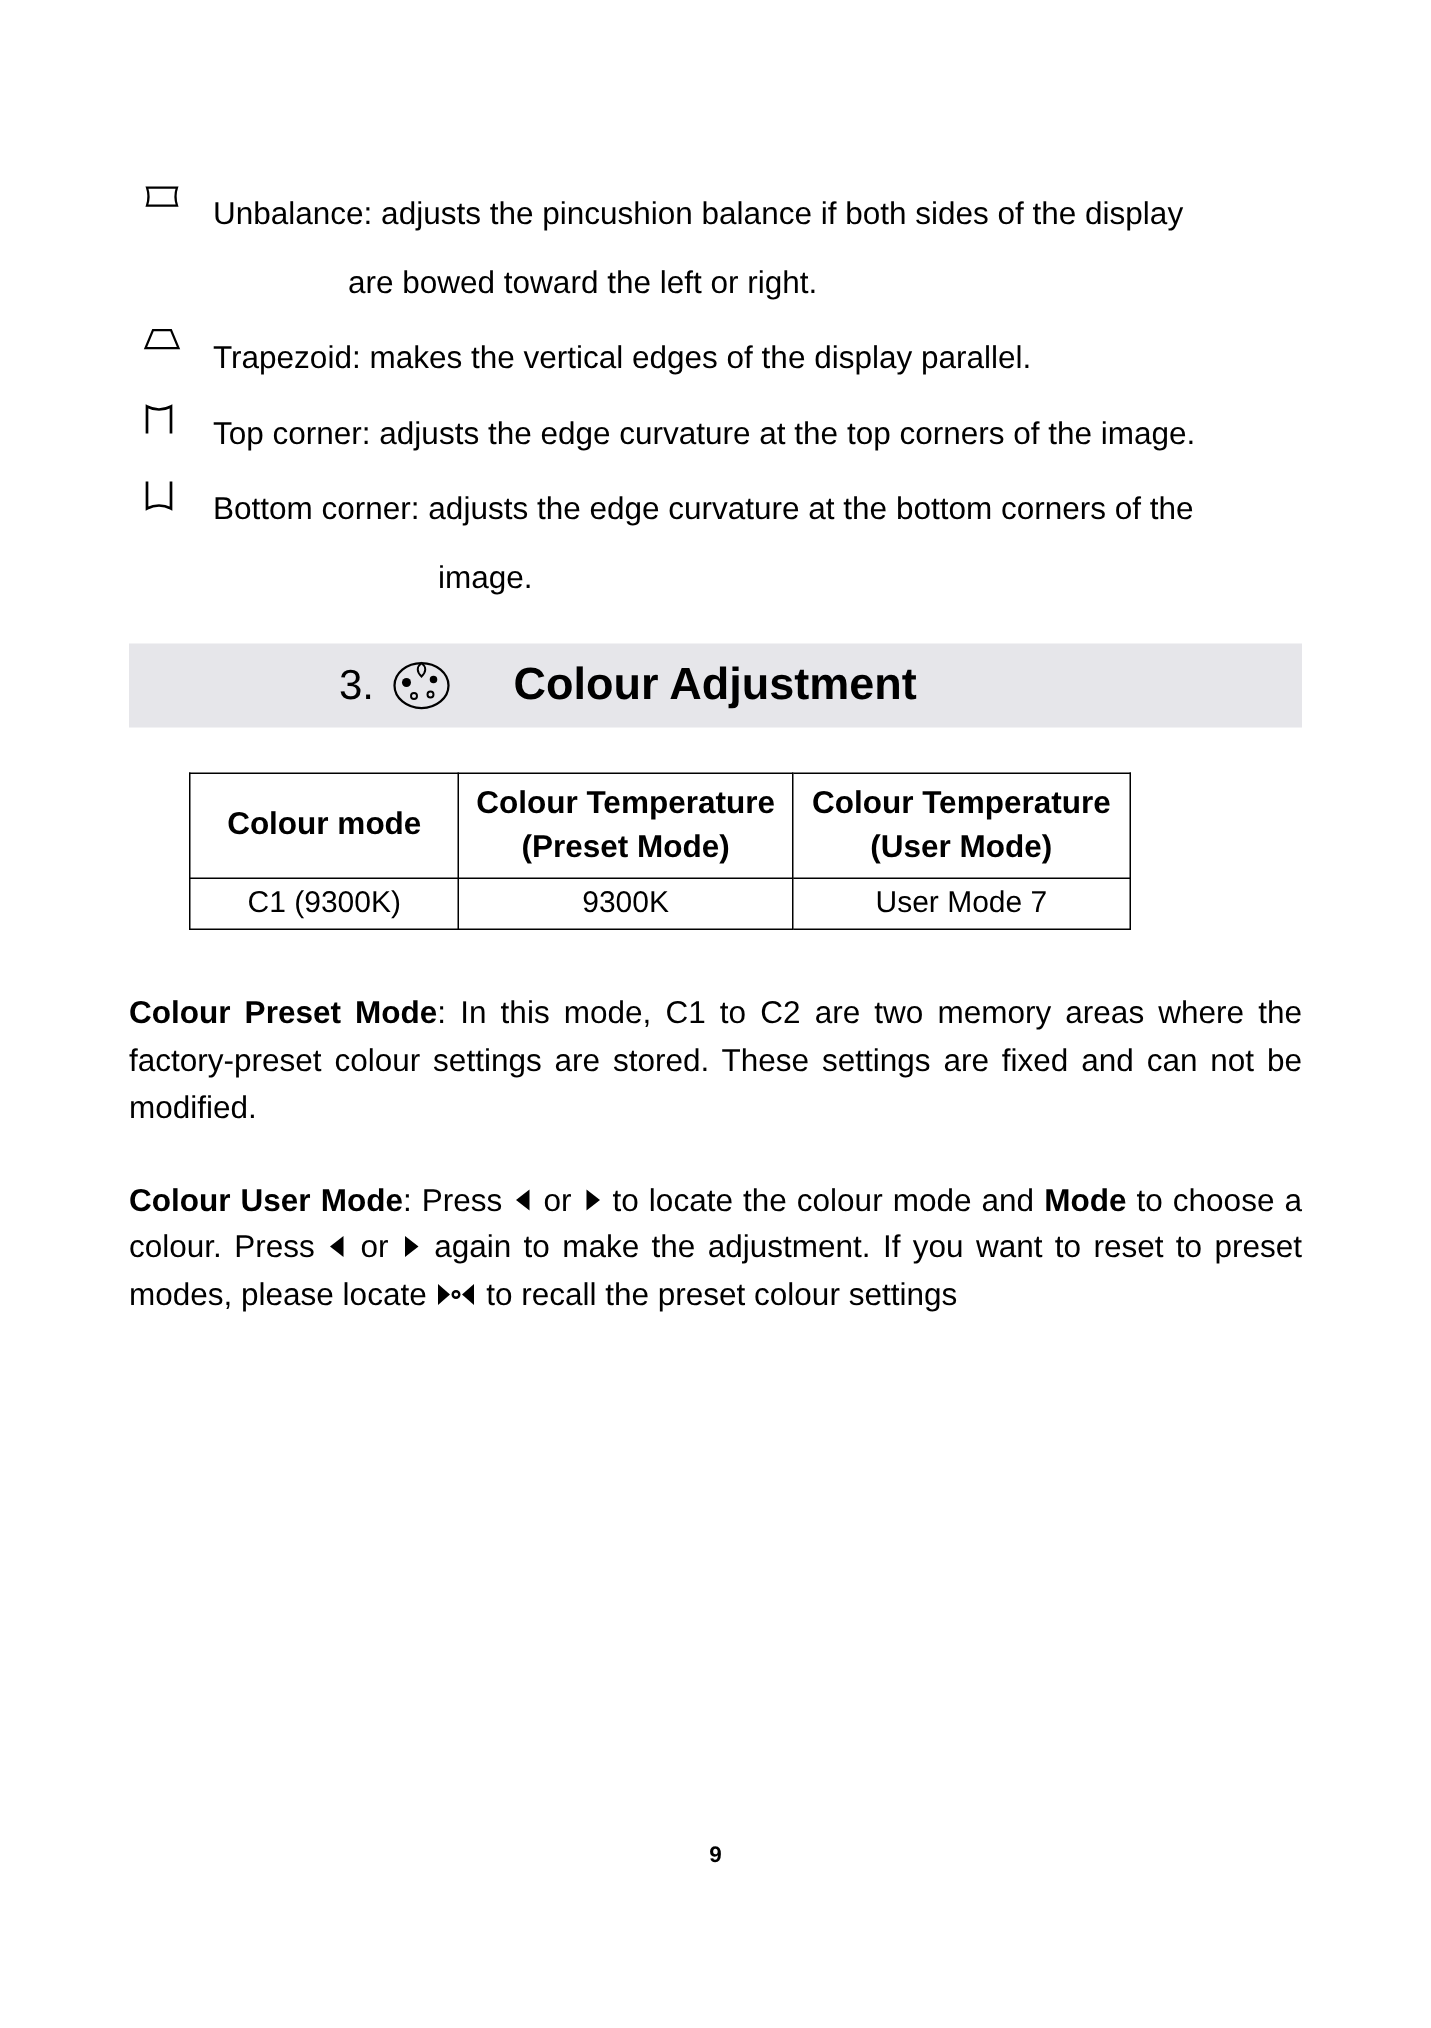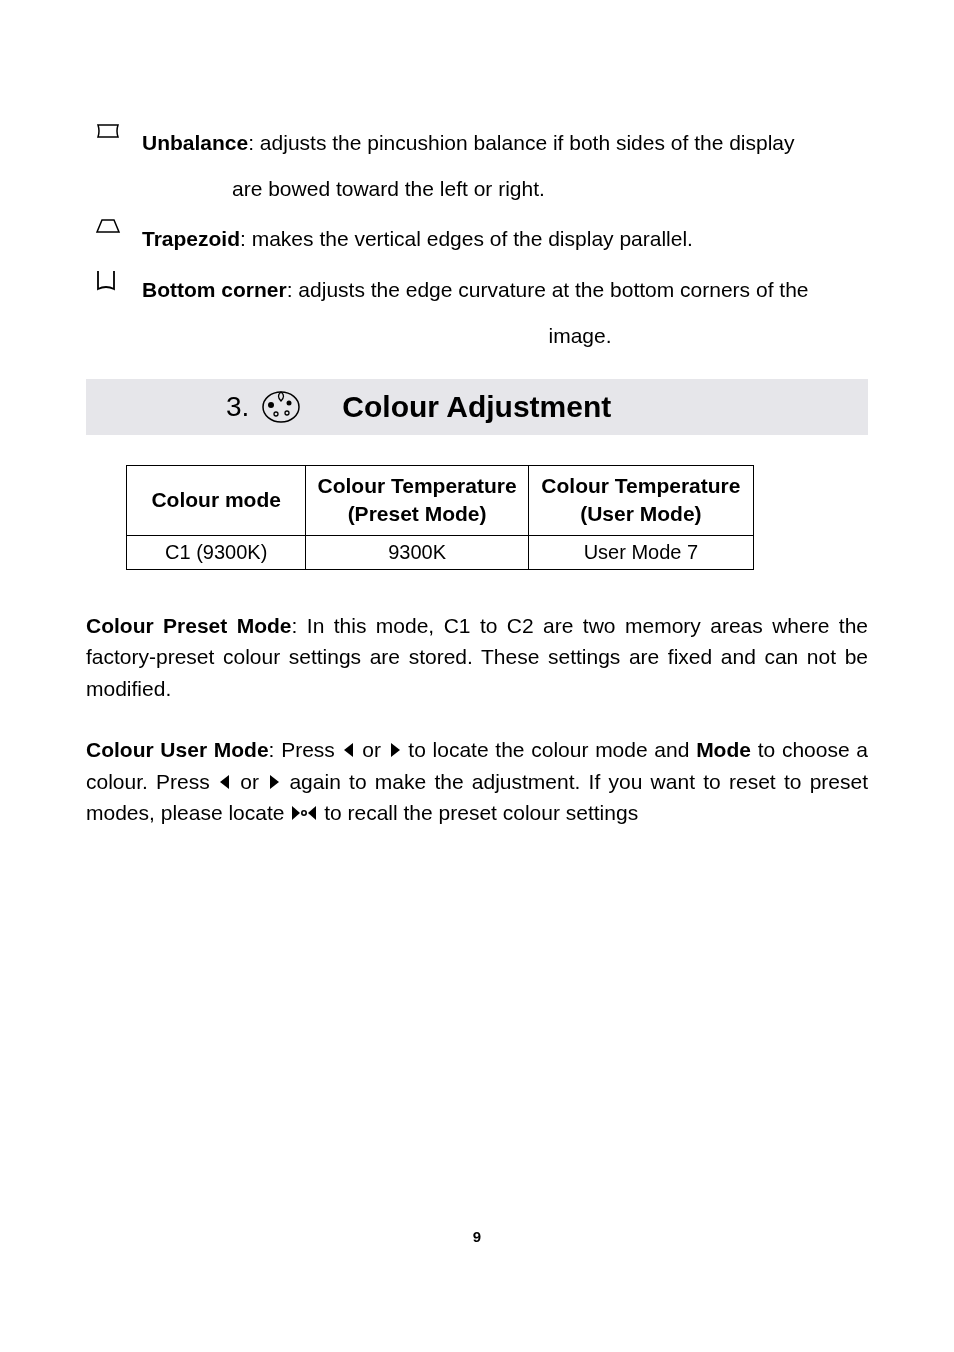--- a/index.html
+++ b/index.html
@@ -27,27 +27,26 @@
     padding-top: 2px;
     padding-left: 8px;
   }
   .def-text {
     flex: 1;
     font-size: 21px;
     line-height: 2.2;
   }
   .def-term {
     font-family: Arial, Helvetica, sans-serif;
-    font-weight: bold;
+    font-weight: normal;
   }
   .def-continue {
     padding-left: 150px;
     font-size: 21px;
     line-height: 2.2;
-    text-align: center;
   }
 
   .section-bar {
     background: #e6e6ea;
     margin-top: 20px;
     margin-bottom: 30px;
     display: flex;
     align-items: center;
     padding-left: 140px;
     height: 56px;
@@ -144,20 +143,30 @@
       <svg width="28" height="16" viewBox="0 0 28 16">
         <path d="M8 2 L20 2 L25 14 L3 14 Z" fill="none" stroke="#000" stroke-width="1.5"></path>
       </svg>
     </div>
     <div class="def-text">
       <span class="def-term">Trapezoid</span><span>: makes the vertical edges of the display parallel.</span>
     </div>
   </div>
 
 
+  <div class="def-row">
+    <div class="def-icon">
+      <svg width="24" height="22" viewBox="0 0 24 22">
+        <path d="M4 20 L4 2 Q12 6 20 2 L20 20" fill="none" stroke="#000" stroke-width="1.8"></path>
+      </svg>
+    </div>
+    <div class="def-text">
+      <span class="def-term">Top corner</span><span>: adjusts the edge curvature at the top corners of the image.</span>
+    </div>
+  </div>
 
   <div class="def-row">
     <div class="def-icon">
       <svg width="24" height="22" viewBox="0 0 24 22">
         <path d="M4 2 L4 20 Q12 16 20 20 L20 2" fill="none" stroke="#000" stroke-width="1.8"></path>
       </svg>
     </div>
     <div class="def-text">
       <span class="def-term">Bottom corner</span><span>: adjusts the edge curvature at the bottom corners of the</span>
       <div class="def-continue">image.</div>

